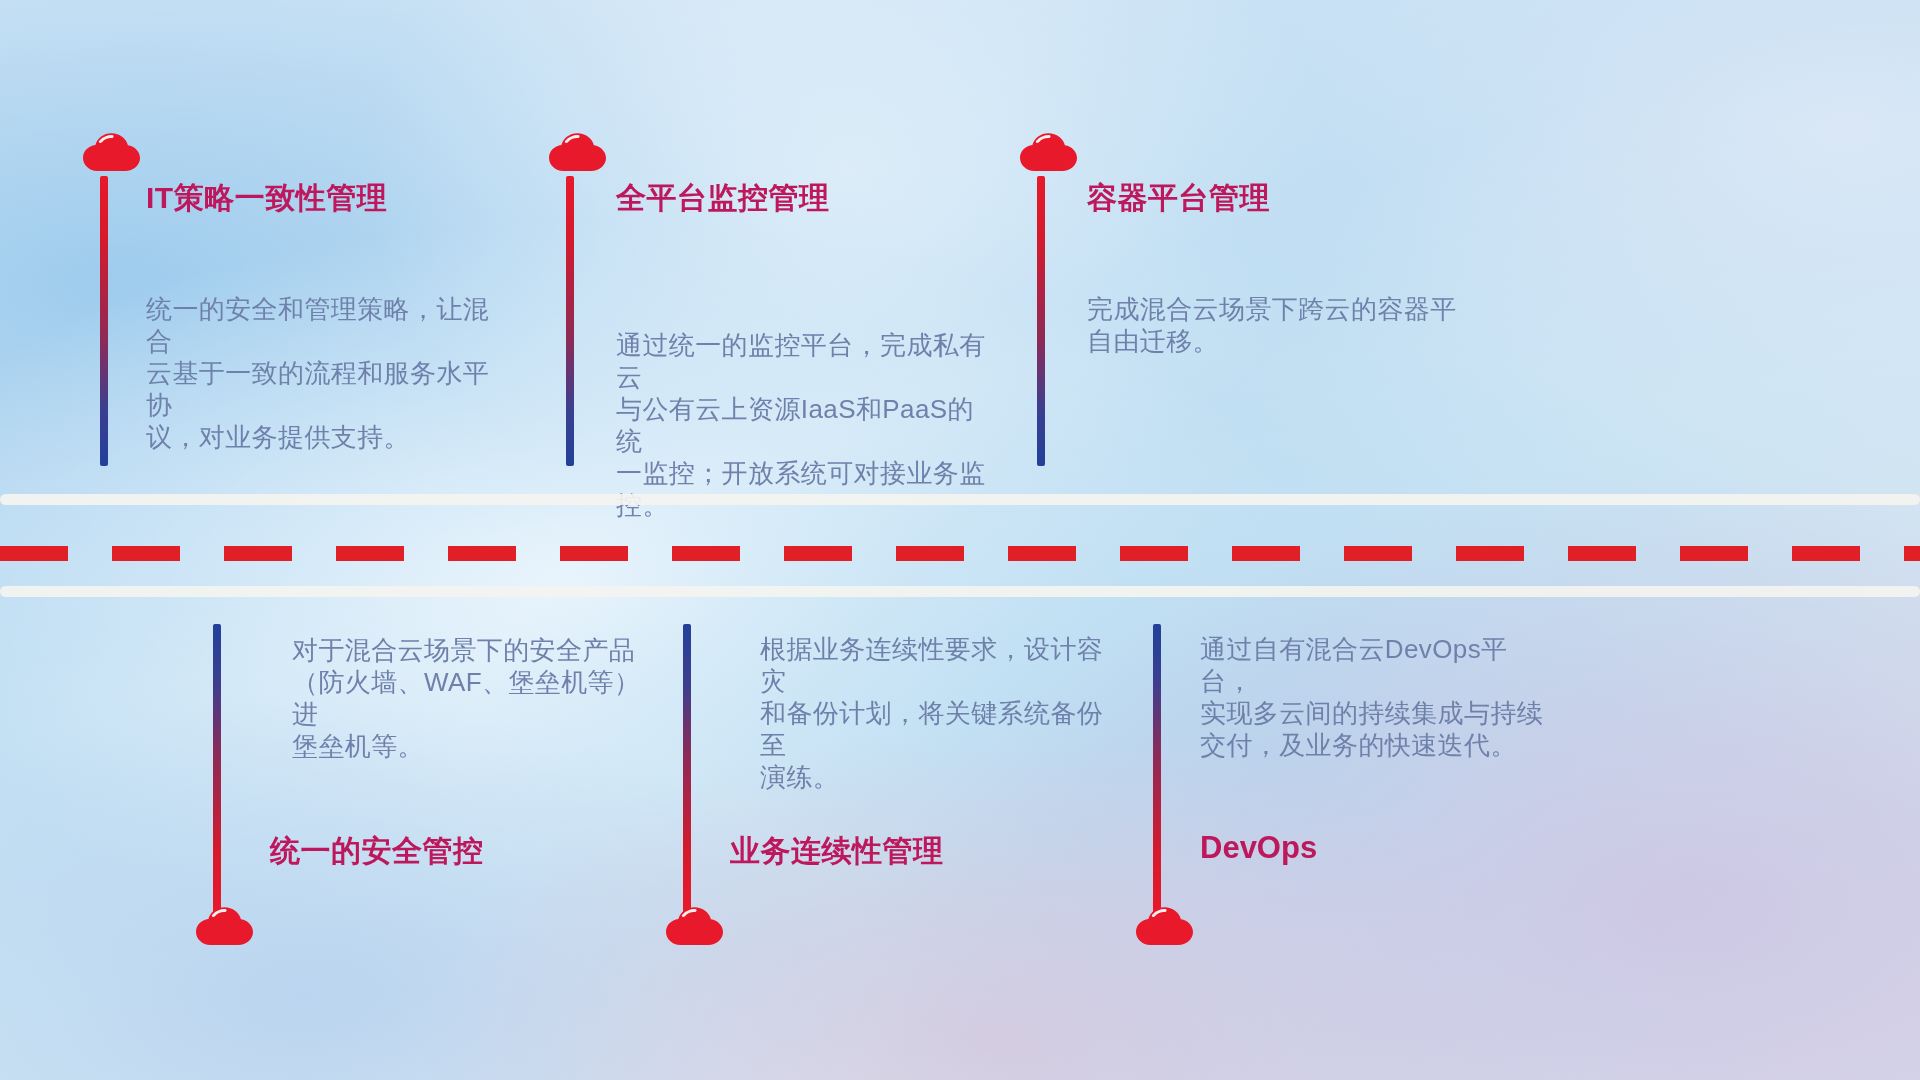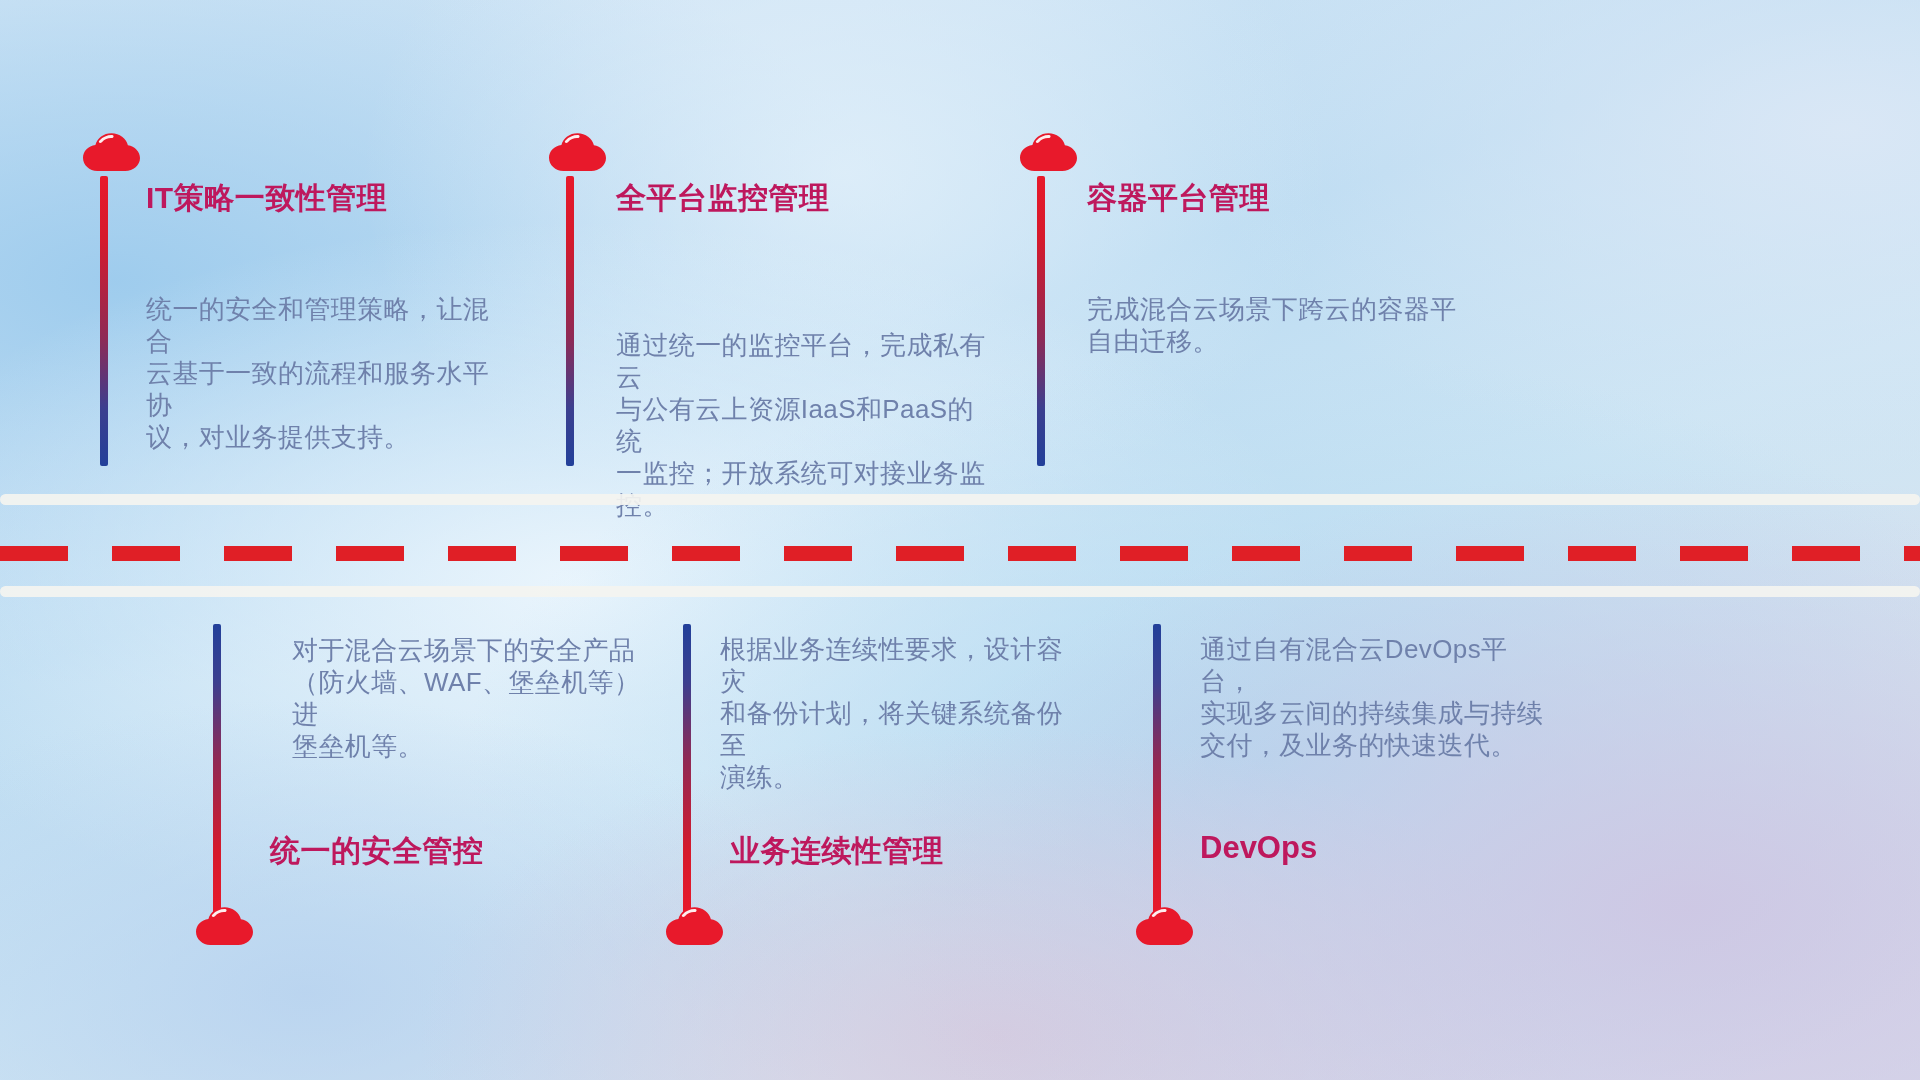--- a/index.html
+++ b/index.html
@@ -163,21 +163,21 @@
   </div>
 
   <div class="item">
     <div class="stem up" style="left:683px;top:624px;height:290px;"></div>
     <div class="cloud" style="left:663px;top:905px;">
       <svg viewBox="0 0 62 50" xmlns="http://www.w3.org/2000/svg">
         <path d="M31.5 2.2C23.6 2.2 17.2 7.1 15.4 13.9 8.3 14.7 3 20.1 3 26.8 3 34.1 9.4 40 17.3 40h27.9C53.3 40 60 34.4 60 27.1c0-6.5-5.2-11.9-12.1-12.9C46.3 7.3 39.6 2.2 31.5 2.2z" fill="#e8192b"></path>
         <path d="M19.5 9.5c3.4-3.6 8.2-5.6 12.6-5.4 1.3.1 1.9 1.3 1.2 2.2-.5.6-1.4.8-2.3.8-3.2 0-6.7 1.5-9.1 4.1-.9.9-2.2 1-2.8.3-.5-.6-.3-1.4.4-2z" fill="#ffffff" opacity="0.92"></path>
       </svg>
     </div>
-    <div class="body" style="left:720px;top:633px;width:360px;">
+    <div class="body" style="left:760px;top:633px;width:360px;">
       <div>根据业务连续性要求，设计容灾</div>
       <div>和备份计划，将关键系统备份至</div>
       <div>演练。</div>
     </div>
     <div class="title" style="left:730px;top:831px;">业务连续性管理</div>
   </div>
 
   <div class="item">
     <div class="stem up" style="left:1153px;top:624px;height:290px;"></div>
     <div class="cloud" style="left:1133px;top:905px;">

